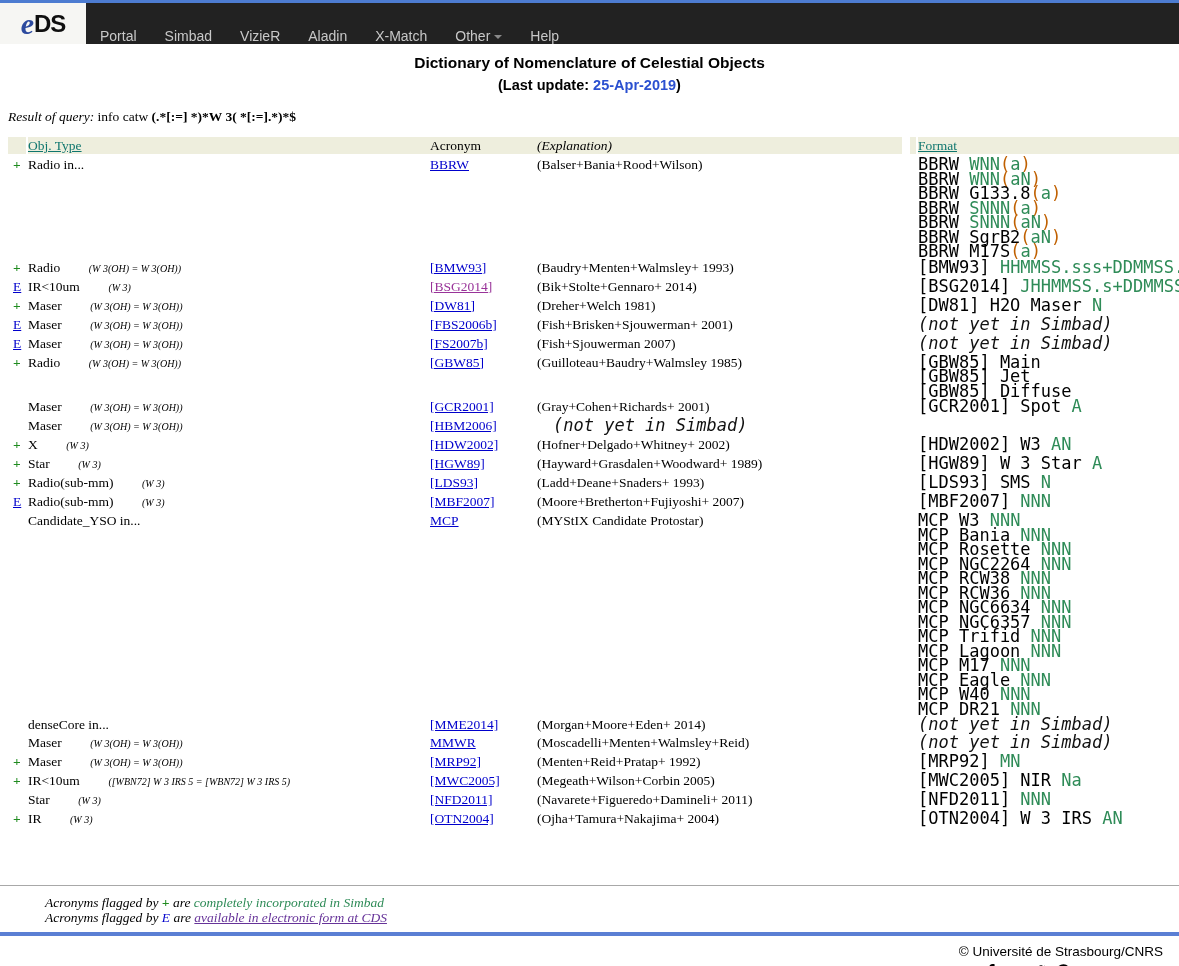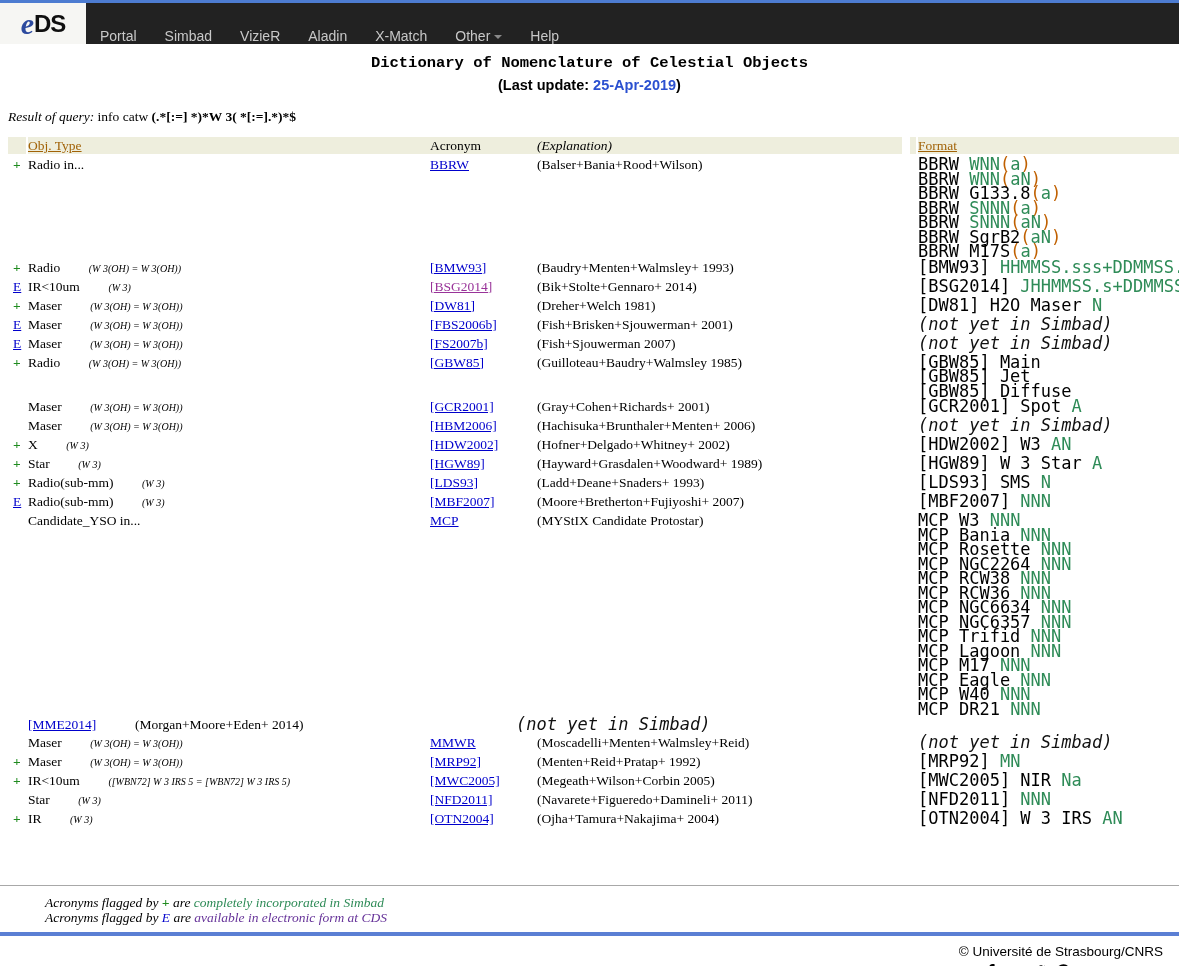--- a/index.html
+++ b/index.html
@@ -9,41 +9,41 @@
   .topbar{display:flex;height:41px;background:#222;border-top:3px solid #4d7cd1;box-sizing:content-box;}
   .brand{width:86px;background:#f6f6f3;display:flex;align-items:center;justify-content:center;cursor:pointer;}
   .logo-e{font-family:"Liberation Serif",serif;font-style:italic;font-weight:bold;font-size:30px;color:#2c4a9e;line-height:30px;}
   .logo-ds{font-family:"Liberation Sans",sans-serif;font-weight:bold;font-size:24px;color:#101010;letter-spacing:-1px;line-height:30px;}
   .nav{display:flex;align-items:flex-end;font-family:"Liberation Sans",sans-serif;font-size:14px;color:#c8c8c8;}
   .nav-item{padding:0 14px;cursor:pointer;white-space:nowrap;}
   .caret{display:inline-block;margin-left:4px;vertical-align:middle;border-left:4px solid transparent;border-right:4px solid transparent;border-top:4px solid #8a8a8a;}
 
   
   .pagehead{text-align:center;margin-top:10px;font-family:"Liberation Sans",sans-serif;}
-  .ptitle{font-size:15.5px;font-weight:bold;font-family:Liberation Mono, monospace;}
+  .ptitle{font-size:15.5px;font-weight:bold;}
   .psub{font-size:14.5px;font-weight:bold;margin-top:5px;}
   .psub .date{color:#2b50d0;}
 
   
   .query{margin:16px 0 12px 8px;font-size:13.5px;}
   .q-label{font-style:italic;text-align:right;}
   .q-pattern{font-weight:bold;}
 
   
   .tbl{margin-left:8px;}
   .thead{display:flex;font-size:13.5px;line-height:17px;margin-bottom:2px;}
   .h-flag{width:18px;background:#eeeedd;margin-right:2px;}
   .h-main{width:874px;background:#eeeedd;display:flex;}
   .h-obj{width:402px;}
   .h-acr{width:107px;}
   .h-expl{flex:1;font-style:italic;}
   .h-gap{width:8px;}
   .h-fmtlead{width:6px;background:#eeeedd;margin-right:2px;}
   .h-fmt{flex:1;background:#eeeedd;}
-  .hlink{color:#a16207;text-decoration:underline;cursor:pointer;}
+  .hlink{color:#0f766e;text-decoration:underline;cursor:pointer;}
 
   .trow{display:flex;align-items:flex-start;font-size:13.5px;line-height:18px;min-height:18px;}
   .c-flag{width:20px;padding-left:5px;box-sizing:border-box;}
   .plus{color:#1f8b1f;font-weight:bold;}
   .eflag{color:#0000cc;text-decoration:underline;cursor:pointer;}
   .c-obj{width:402px;}
   .objnote{font-size:10px;font-style:italic;margin-left:26px;}
   .c-acr{width:107px;}
   .acrlink{color:#0000cc;text-decoration:underline;cursor:pointer;}
   .acrlink.visited{color:#993399;}
@@ -55,21 +55,21 @@
   .fk-t{color:#000;}
   .fk-p{color:#2e8b57;}
   .fk-d{color:#c06000;}
 
   
   .sep{border:none;border-top:1px solid #a8a8a8;margin:56px 0 0 0;}
   .legend{margin:9px 0 0 45px;font-size:13.5px;font-style:italic;line-height:15px;}
   .legend .lplus{color:#1f8b1f;font-weight:bold;}
   .legend .le{color:#0000cc;}
   .legend .lgreen{color:#2e8b57;}
-  .legend .lpurple{color:#663399;cursor:pointer;}
+  .legend .lpurple{color:#663399;text-decoration:underline;cursor:pointer;}
 
   .bluebar{height:4px;background:#5b7fd4;margin-top:7px;}
 
   
   .footer{font-family:"Liberation Sans",sans-serif;text-align:right;padding:8px 16px 0 0;font-size:13.5px;}
   .social{display:flex;justify-content:flex-end;align-items:center;gap:10px;margin-top:5px;font-size:13px;}
   .social svg{display:block;}
   .contact{color:#3b87c9;cursor:pointer;}
   .dot{font-weight:bold;}
   .mail{font-size:15px;line-height:13px;}
@@ -198,21 +198,20 @@
         <div class="c-expl">(Gray+Cohen+Richards+ 2001)</div>
         <div class="c-gap"></div>
         <div class="c-fmt">
           <div class="fline"><span class="fk-t">[GCR2001] Spot </span><span class="fk-p">A</span></div>
         </div>
       </div>
       <div class="trow">
         <div class="c-flag"></div>
         <div class="c-obj"><span>Maser</span><span class="objnote"> (W 3(OH) = W 3(OH))</span></div>
         <div class="c-acr"><a class="acrlink">[HBM2006]</a></div>
-        <div class="c-expl">(Hachisuka+Brunthaler+Menten+ 2006)</div>
         <div class="c-gap"></div>
         <div class="c-fmt">
           <div class="fline fnote">(not yet in Simbad)</div>
         </div>
       </div>
       <div class="trow">
         <div class="c-flag"><span class="plus">+</span></div>
         <div class="c-obj"><span>X</span><span class="objnote"> (W 3)</span></div>
         <div class="c-acr"><a class="acrlink">[HDW2002]</a></div>
         <div class="c-expl">(Hofner+Delgado+Whitney+ 2002)</div>
@@ -269,20 +268,21 @@
           <div class="fline"><span class="fk-t">MCP Trifid </span><span class="fk-p">NNN</span></div>
           <div class="fline"><span class="fk-t">MCP Lagoon </span><span class="fk-p">NNN</span></div>
           <div class="fline"><span class="fk-t">MCP M17 </span><span class="fk-p">NNN</span></div>
           <div class="fline"><span class="fk-t">MCP Eagle </span><span class="fk-p">NNN</span></div>
           <div class="fline"><span class="fk-t">MCP W40 </span><span class="fk-p">NNN</span></div>
           <div class="fline"><span class="fk-t">MCP DR21 </span><span class="fk-p">NNN</span></div>
         </div>
       </div>
       <div class="trow">
         <div class="c-flag"></div>
+        <div class="c-obj"><span>denseCore in...</span></div>
         <div class="c-acr"><a class="acrlink">[MME2014]</a></div>
         <div class="c-expl">(Morgan+Moore+Eden+ 2014)</div>
         <div class="c-gap"></div>
         <div class="c-fmt">
           <div class="fline fnote">(not yet in Simbad)</div>
         </div>
       </div>
       <div class="trow">
         <div class="c-flag"></div>
         <div class="c-obj"><span>Maser</span><span class="objnote"> (W 3(OH) = W 3(OH))</span></div>

